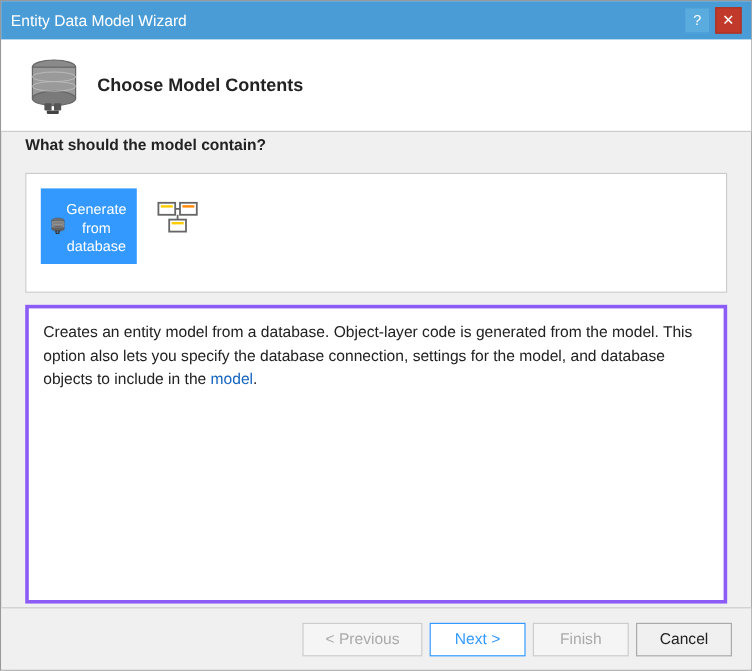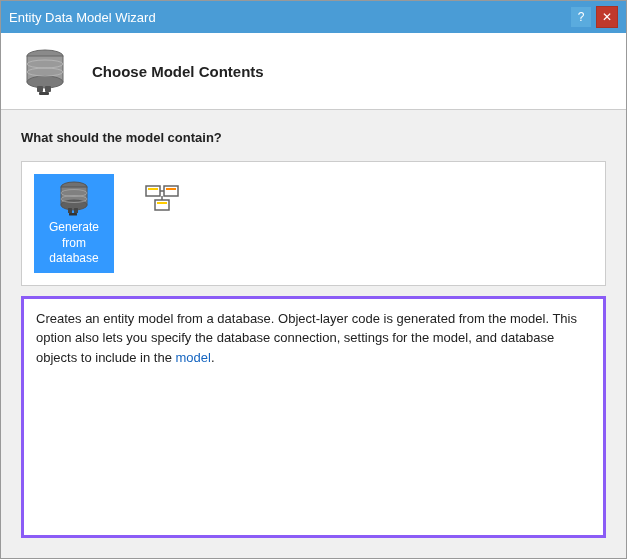--- a/index.html
+++ b/index.html
@@ -62,39 +62,39 @@
     }
     .title-btn.help {
       background: #5aabde;
       border: 1px solid #4a9cd6;
     }
     .header-section {
       background: white;
       padding: 14px 20px;
       display: flex;
       align-items: center;
-      gap: 23px;
+      gap: 12px;
       border-bottom: 1px solid #ccc;
     }
     .header-icon {
       width: 48px;
       height: 48px;
       flex-shrink: 0;
       display: flex;
       align-items: center;
       justify-content: center;
     }
     .header-title {
       font-size: 15px;
       font-weight: bold;
       color: #222;
     }
     .main-section {
       flex: 1;
-      padding: 20px 20px;
+      padding: 3px 20px;
       display: flex;
       flex-direction: column;
       gap: 10px;
     }
     .section-label {
       font-size: 13px;
       font-weight: bold;
       color: #222;
       margin-bottom: 6px;
     }
@@ -103,21 +103,21 @@
       background: white;
       padding: 12px;
       display: flex;
       flex-direction: row;
       gap: 8px;
       align-items: flex-start;
       min-height: 100px;
     }
     .option-item {
       display: flex;
-      flex-direction: column;
+      flex-direction: row;
       align-items: center;
       padding: 6px 8px;
       cursor: pointer;
       width: 80px;
       text-align: center;
     }
     .option-item.selected {
       background: #3399ff;
       color: white;
     }
@@ -247,13 +247,19 @@
           <line x1="18" y1="16" x2="18" y2="20" stroke="#666" stroke-width="1.5"></line>
         </svg>
       </div>
     </div>
 
     <div class="description-box">
       <span>Creates an entity model from a database. Object-layer code is generated from the model. This option also lets you specify the database connection, settings for the model, and database objects to include in the <span class="blue">model</span>.</span>
     </div>
   </div>
 
+  <div class="footer">
+    <button class="footer-btn disabled" disabled="">&lt; Previous</button>
+    <button class="footer-btn primary">Next &gt;</button>
+    <button class="footer-btn disabled" disabled="">Finish</button>
+    <button class="footer-btn">Cancel</button>
+  </div>
 </div>
 
 </body></html>

